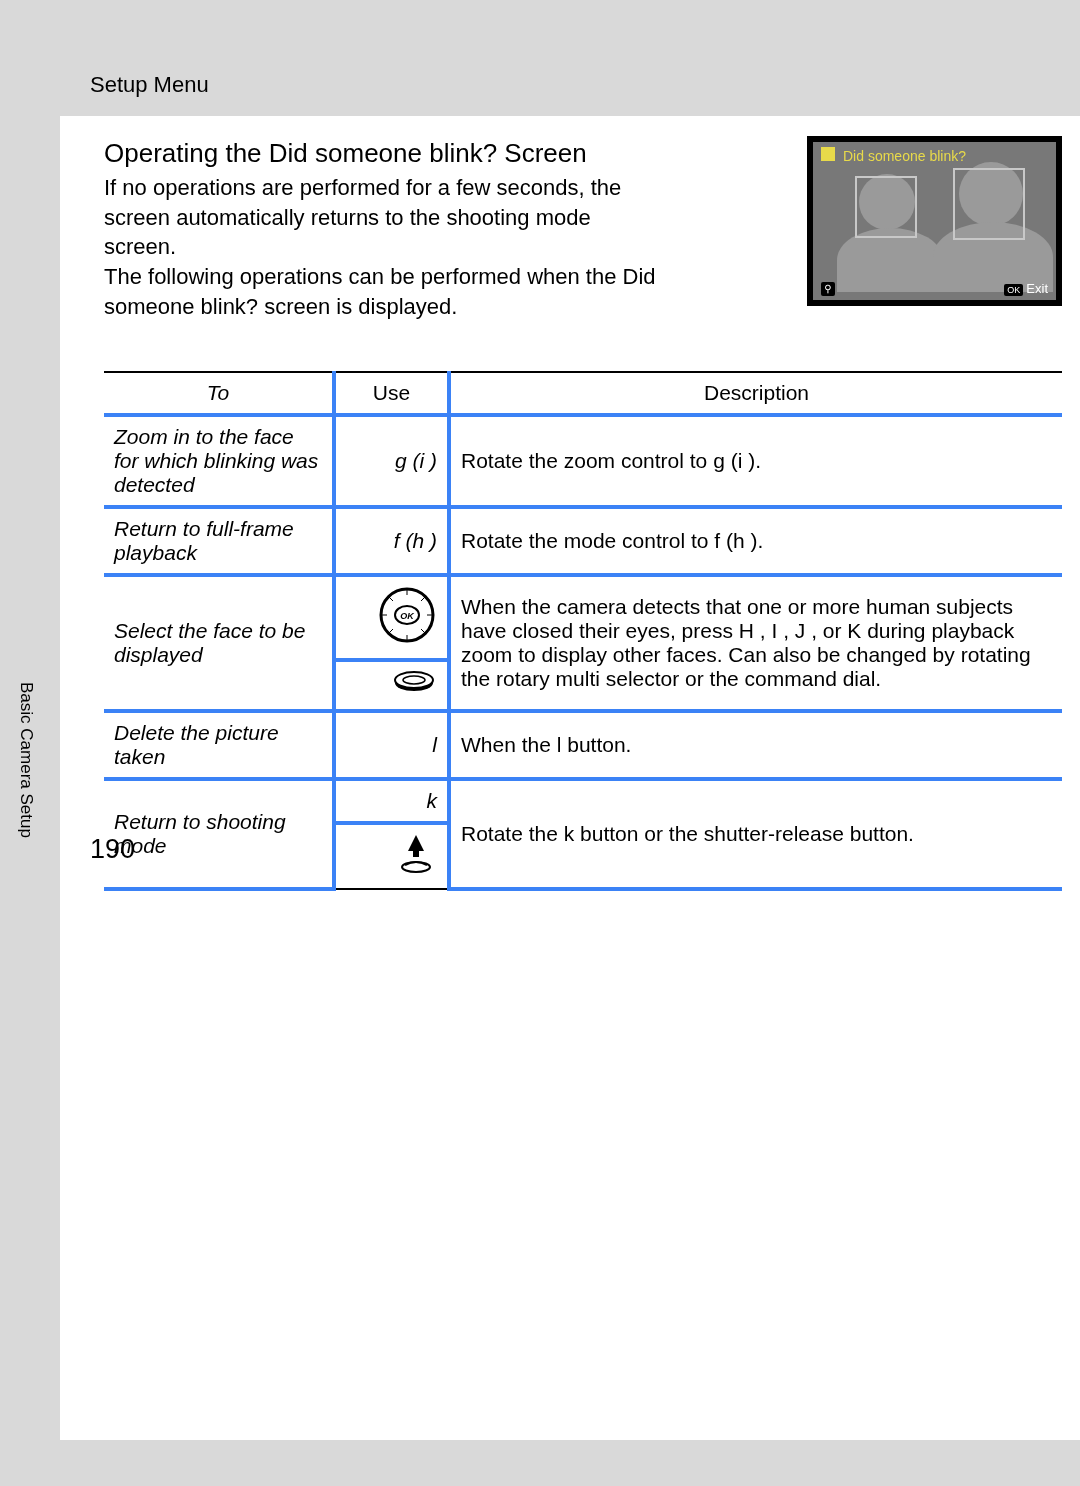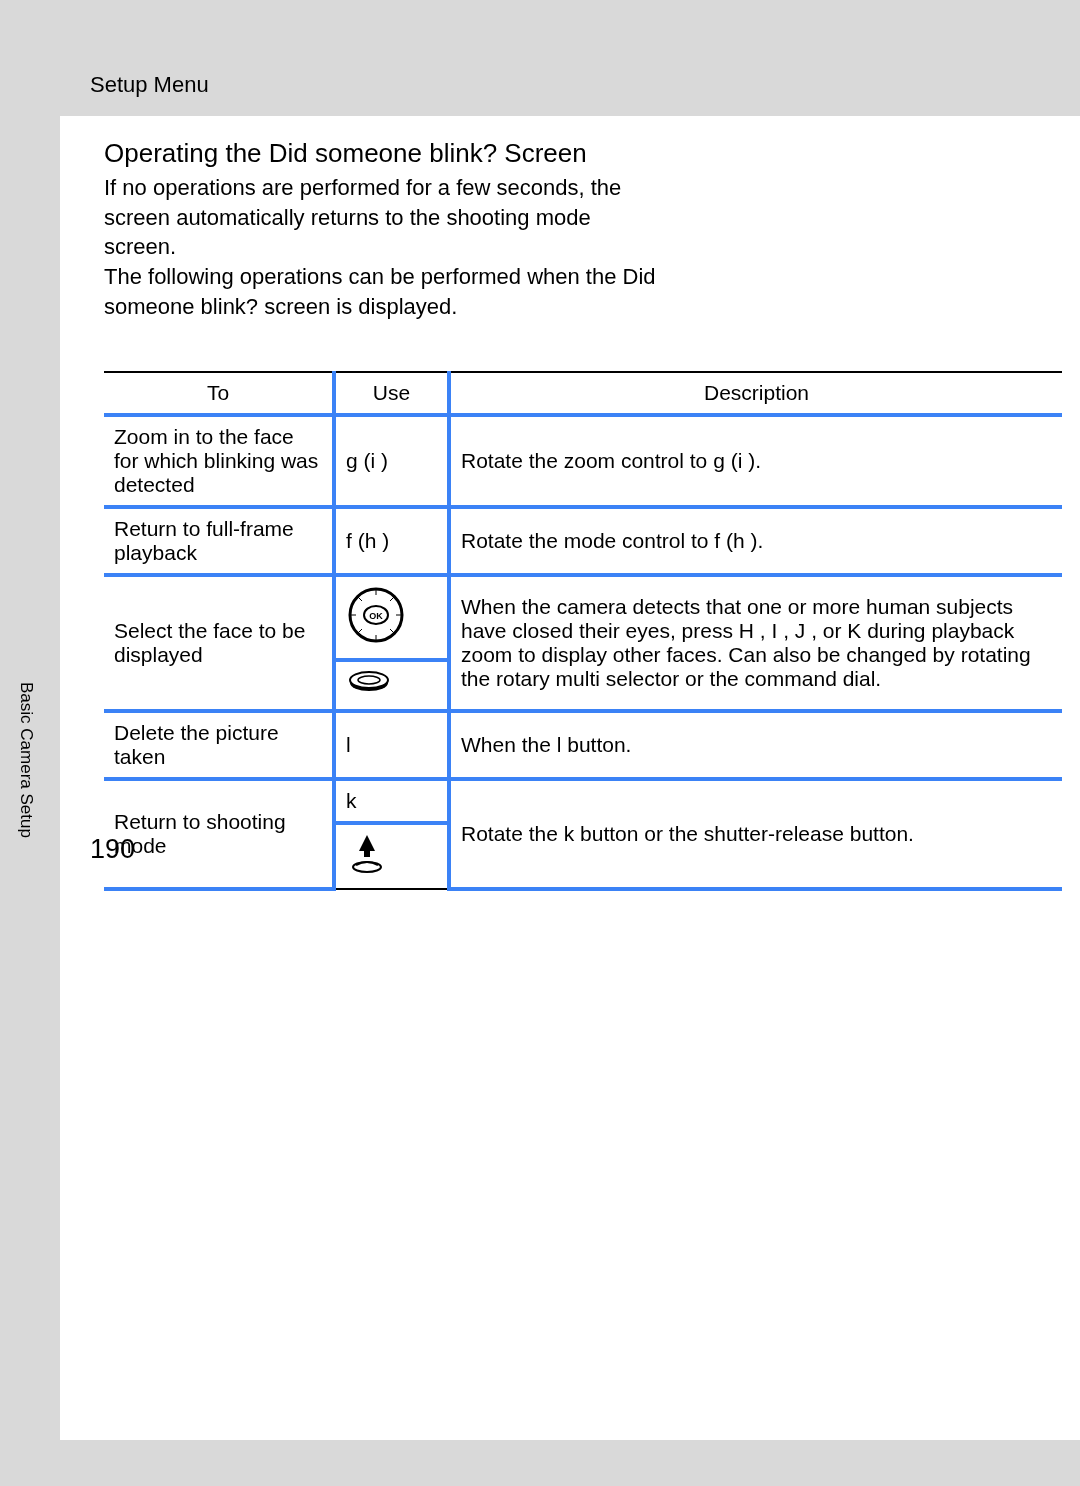--- a/index.html
+++ b/index.html
@@ -136,23 +136,23 @@
   table.ops tr.hdr-row td {
     border-top: 2px solid #000;
     text-align: center;
     background: #fff;
   }
   table.ops tr:last-child td {
     border-bottom: 2px solid #000;
   }
   table.ops td:first-child { border-left: none; }
   table.ops td:last-child { border-right: none; }
-  .col-to { width: 230px; }
+  .col-to { width: 230px; font-style: italic; }
   .col-use { width: 115px; text-align: center; }
-  .center { text-align: left; }
+  .center { text-align: right; font-style: italic; }
 
   .icon-okdial svg { width: 60px; height: 60px; }
   .icon-dial svg { width: 46px; height: 26px; }
   .icon-shutter svg { width: 42px; height: 42px; }
 
   .side-tab {
     position: absolute;
     left: -60px;
     top: 520px;
     width: 60px;
@@ -179,20 +179,42 @@
 <div class="page">
   <div class="header-band">
     <div class="hdr">Setup Menu</div>
   </div>
 
   <div class="body-wrap">
     <div class="title">Operating the Did someone blink? Screen</div>
     <div class="para">If no operations are performed for a few seconds, the screen automatically returns to the shooting mode screen.</div>
     <div class="para">The following operations can be performed when the Did someone blink? screen is displayed.</div>
 
+    <div class="screen">
+      <div class="screen-inner">
+        <div class="screen-title-icon"></div>
+        <div class="screen-title">Did someone blink?</div>
+        <div class="person p1">
+          <div class="head"></div>
+            <div class="body"></div>
+        </div>
+        <div class="person p2">
+          <div class="head"></div>
+            <div class="body"></div>
+        </div>
+        <div class="face-box fb1"></div>
+        <div class="face-box fb2"></div>
+        <div class="screen-bottom">
+          <span class="mag-icon">⚲</span>
+          <span>
+            <span class="ok-icon">OK</span><span>Exit</span>
+          </span>
+        </div>
+      </div>
+    </div>
 
     <table class="ops">
       <tbody>
           <tr class="hdr-row">
         <td class="col-to">To</td>
         <td class="col-use">Use</td>
         <td>Description</td>
       </tr>
       <tr>
         <td class="col-to">Zoom in to the face for which blinking was detected</td>

